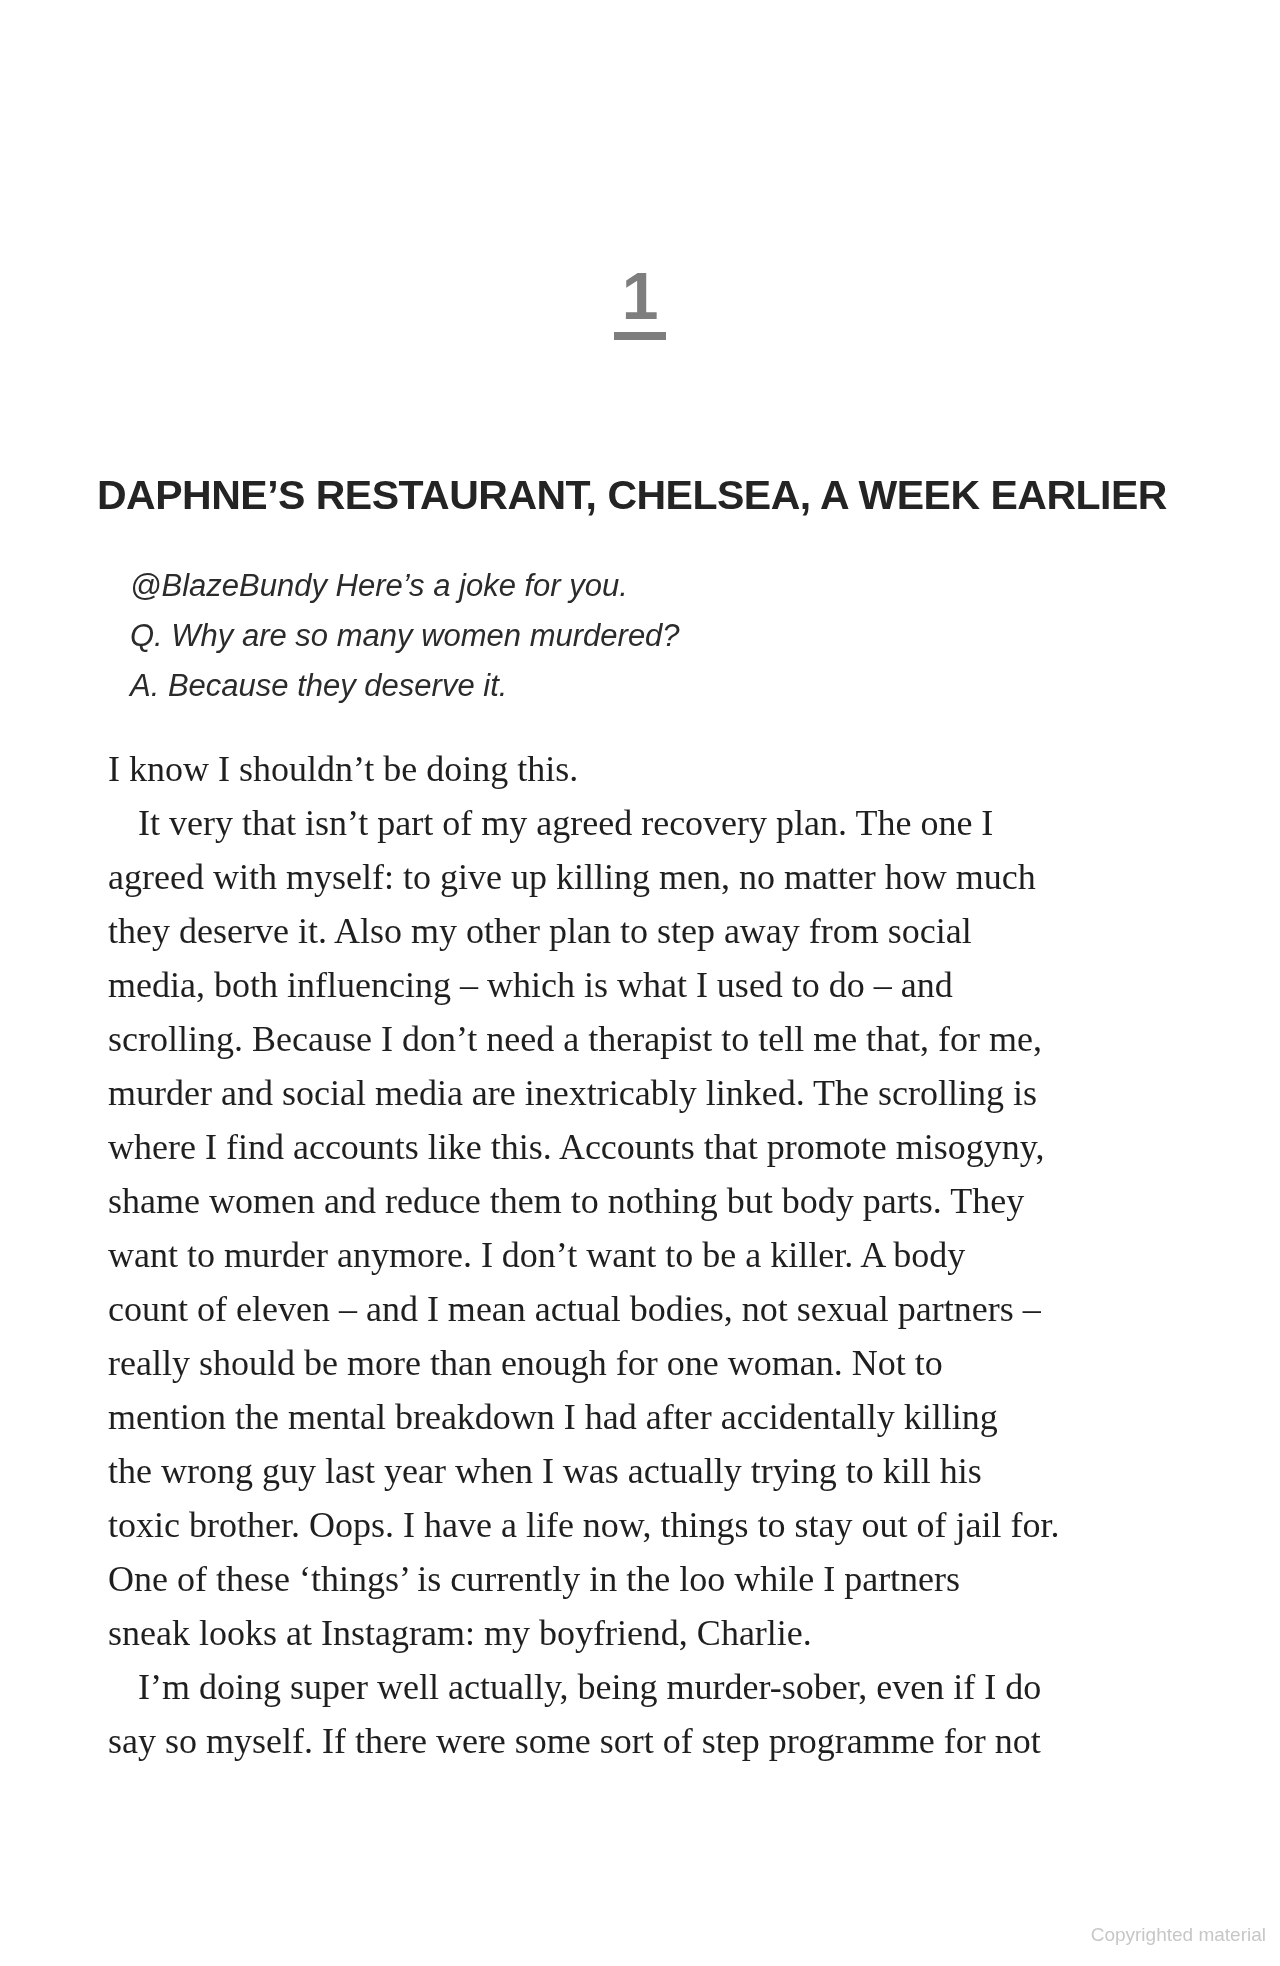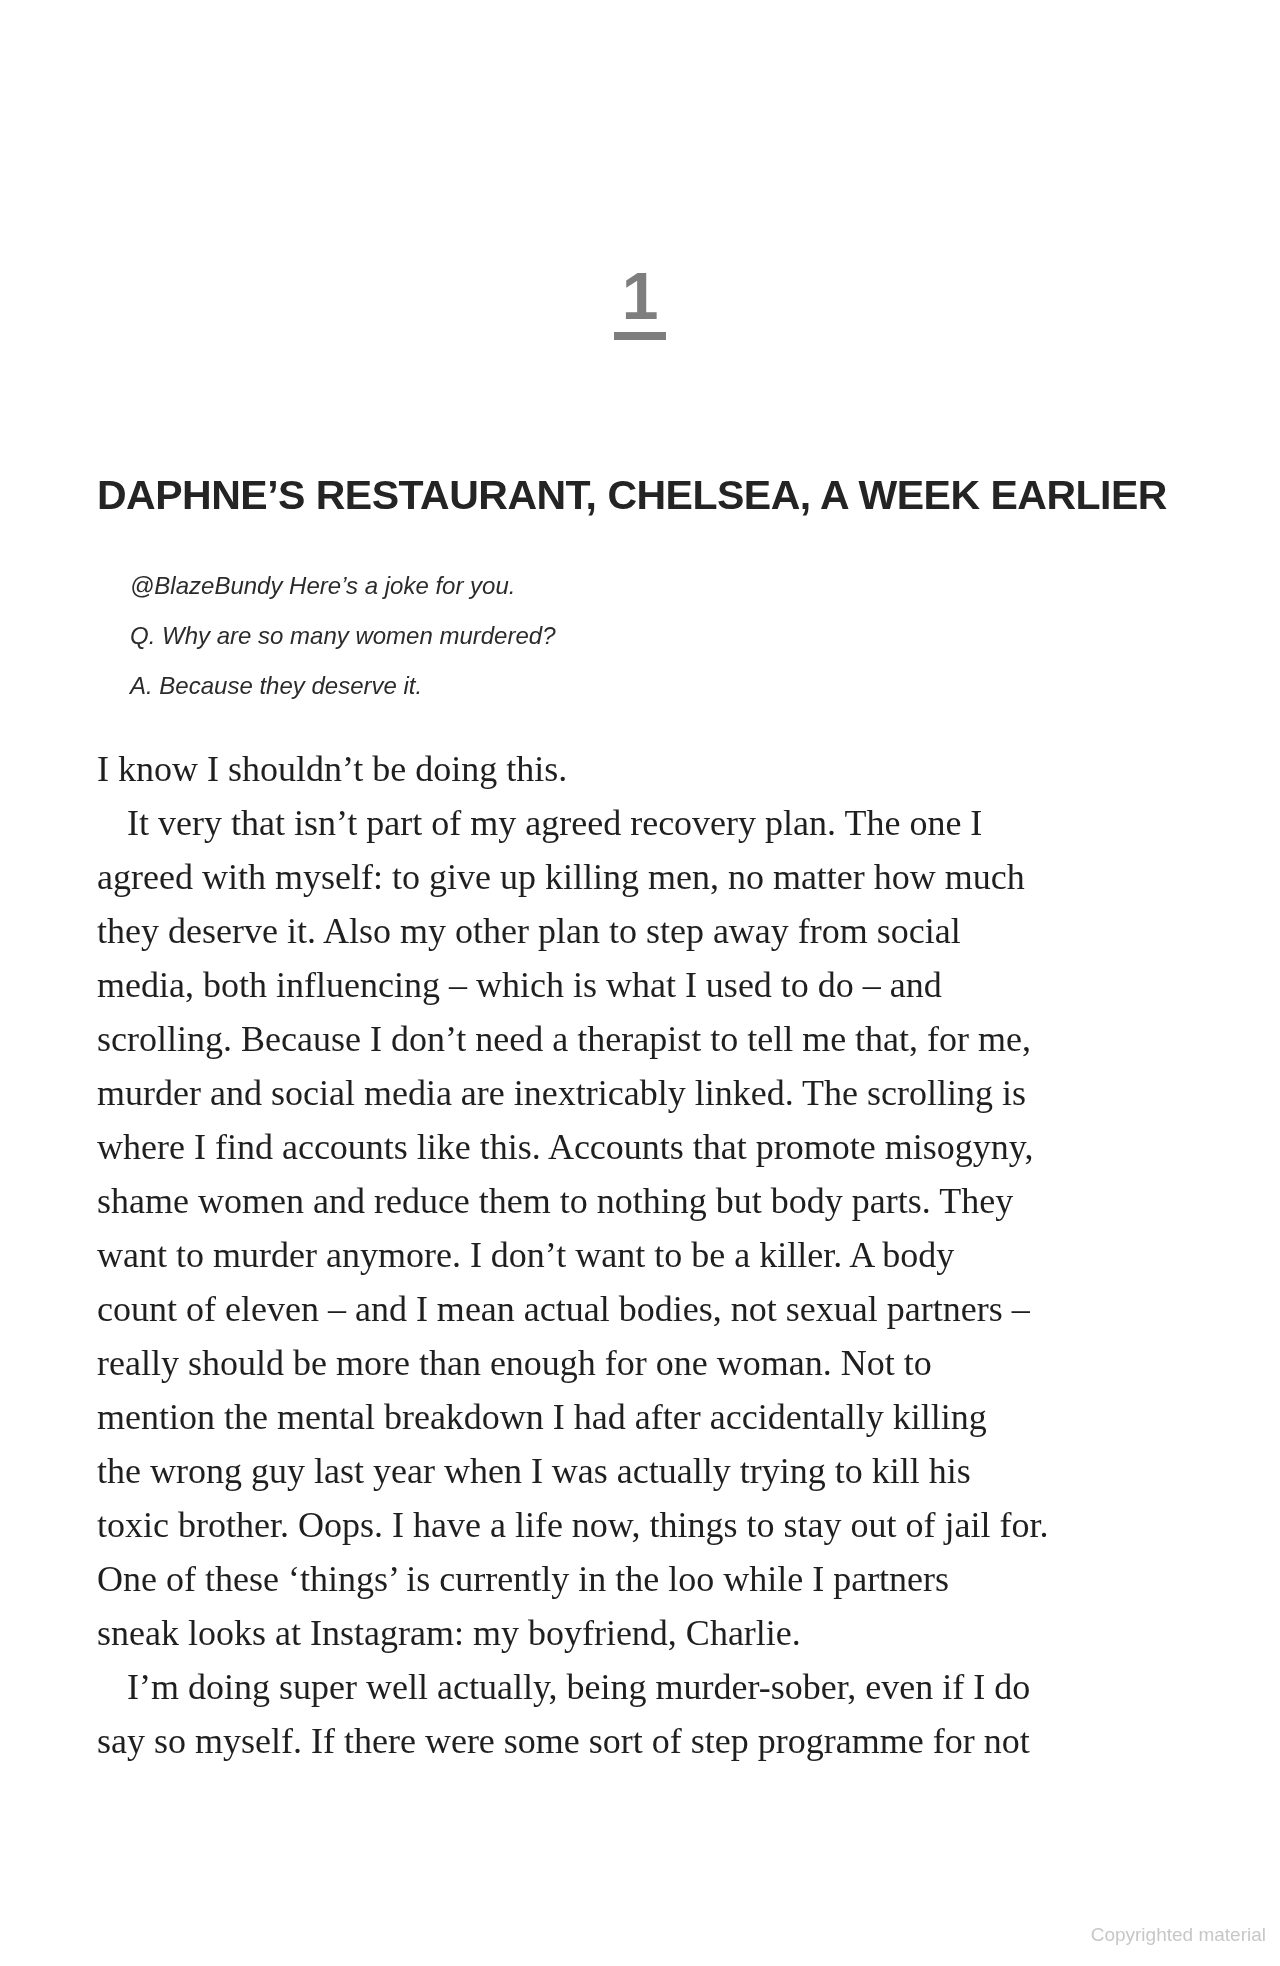--- a/index.html
+++ b/index.html
@@ -44,27 +44,27 @@
     color: #242424;
     white-space: nowrap;
     text-align: right;
   }
   .epigraph {
     position: absolute;
     left: 130px;
     top: 561px;
     font-family: "Liberation Sans", sans-serif;
     font-style: italic;
-    font-size: 24px;
+    font-size: 31px;
     line-height: 50px;
     color: #2b2b2b;
   }
   .body-text {
     position: absolute;
-    left: 97px;
+    left: 108px;
     top: 742px;
     width: 1095px;
     font-family: "Liberation Serif", serif;
     font-size: 36px;
     line-height: 54px;
     color: #1f1f1f;
   }
   .body-line { white-space: nowrap; }
   .body-line.indented { padding-left: 30px; }
   .copyright-note {

